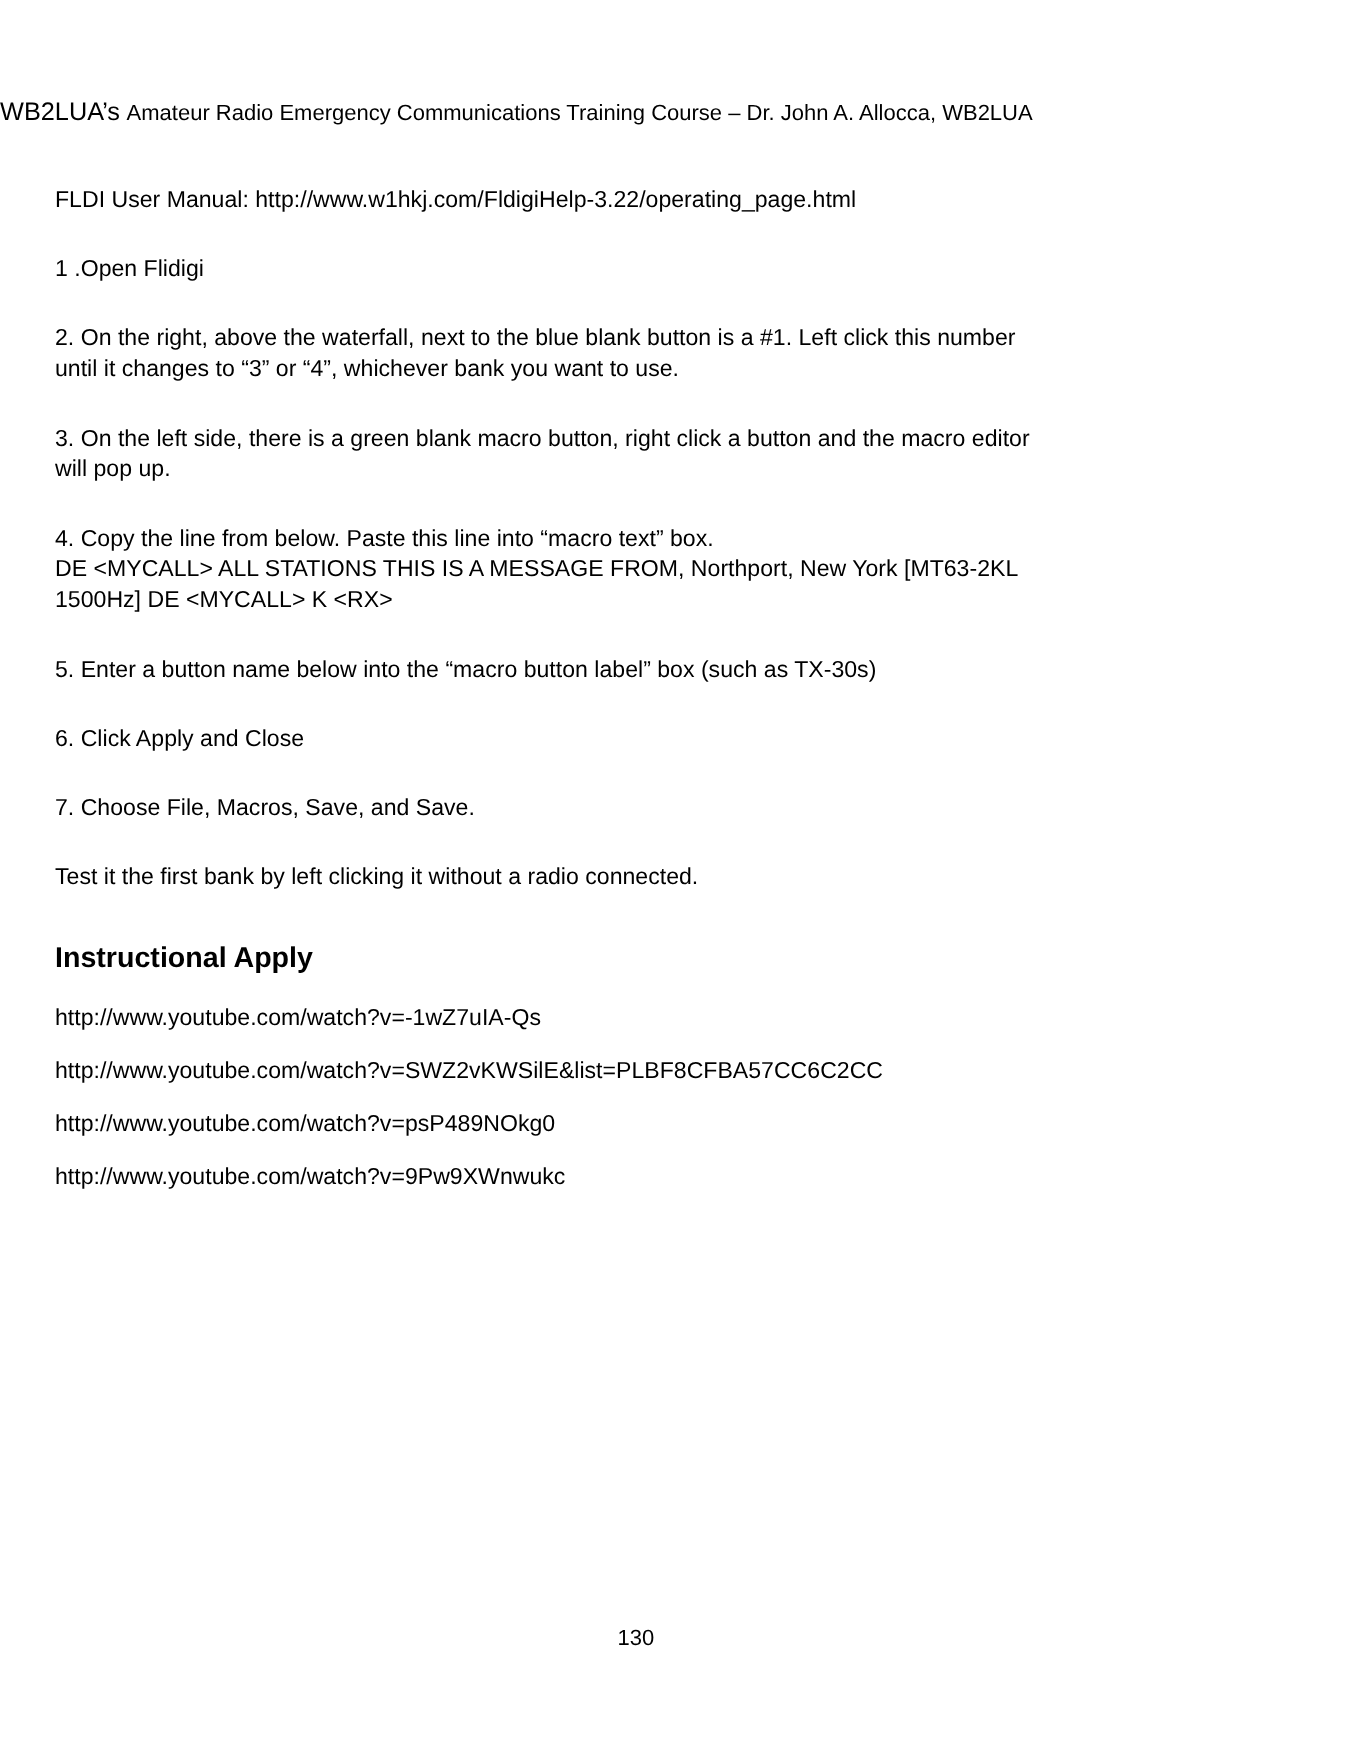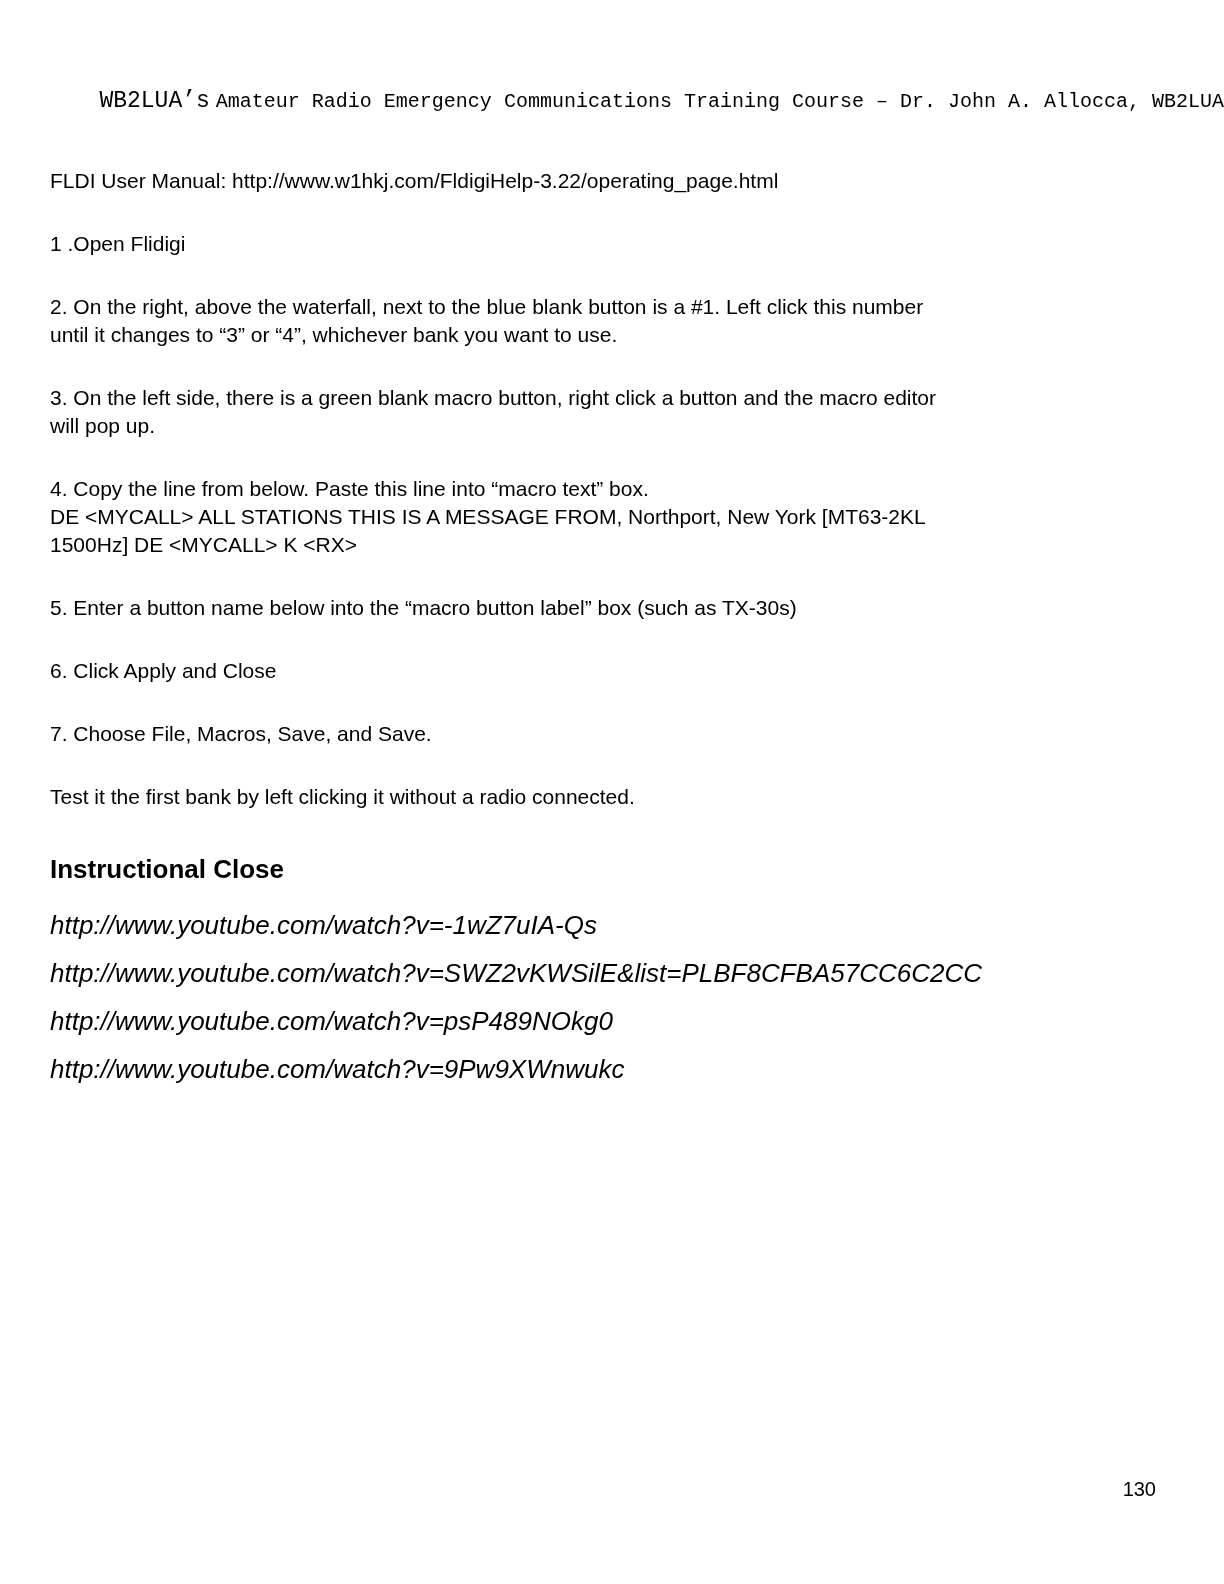--- a/index.html
+++ b/index.html
@@ -12,24 +12,23 @@
   }
   .page {
     position: relative;
     width: 1224px;
     height: 1584px;
     background: #ffffff;
     padding-top: 88px;
     overflow: hidden;
   }
   .doc-header {
-    text-align: right;
+    text-align: left;
     white-space: nowrap;
     line-height: 27px;
-    font-family: Liberation Mono, monospace;
   }
   .doc-header .brand {
     font-size: 23px;
   }
   .doc-header .title {
     font-size: 20px;
     margin-left: 6px;
   }
   .content {
     padding-left: 50px;
@@ -52,32 +51,31 @@
     margin-top: 42px;
   }
   .para {
     font-size: 21px;
     line-height: 28px;
     margin-bottom: 26px;
     white-space: pre-line;
     margin-top: 35px;
   }
   .url-line {
-    font-size: 26px;
+    font-size: 21px;
     line-height: 28px;
     margin-bottom: 20px;
     white-space: pre-line;
-    font-style: italic;
   }
   .page-footer {
     position: absolute;
     top: 1477px;
     left: 0;
     width: 1156px;
-    text-align: right;
+    text-align: center;
     font-size: 20px;
     line-height: 24px;
   }
 </style>
 </head>
 <body>
 
 <div class="page">
 
   <div class="doc-header">
@@ -95,21 +93,21 @@
     <p class="para">3. On the left side, there is a green blank macro button, right click a button and the macro editor
 will pop up.</p>
     <p class="para">4. Copy the line from below. Paste this line into “macro text” box.
 DE &lt;MYCALL&gt; ALL STATIONS THIS IS A MESSAGE FROM, Northport, New York [MT63-2KL
 1500Hz] DE &lt;MYCALL&gt; K &lt;RX&gt;</p>
     <p class="para">5. Enter a button name below into the “macro button label” box (such as TX-30s)</p>
     <p class="para">6. Click Apply and Close</p>
     <p class="para">7. Choose File, Macros, Save, and Save.</p>
     <p class="para">Test it the first bank by left clicking it without a radio connected.</p>
 
-    <h2 class="section-heading videos">Instructional Close</h2>
+    <h2 class="section-heading videos">Instructional Apply</h2>
 
     <p class="url-line">http://www.youtube.com/watch?v=-1wZ7uIA-Qs</p>
     <p class="url-line">http://www.youtube.com/watch?v=SWZ2vKWSilE&amp;list=PLBF8CFBA57CC6C2CC</p>
     <p class="url-line">http://www.youtube.com/watch?v=psP489NOkg0</p>
     <p class="url-line">http://www.youtube.com/watch?v=9Pw9XWnwukc</p>
 
   </div>
 
   <div class="page-footer">
     <span>130</span>

